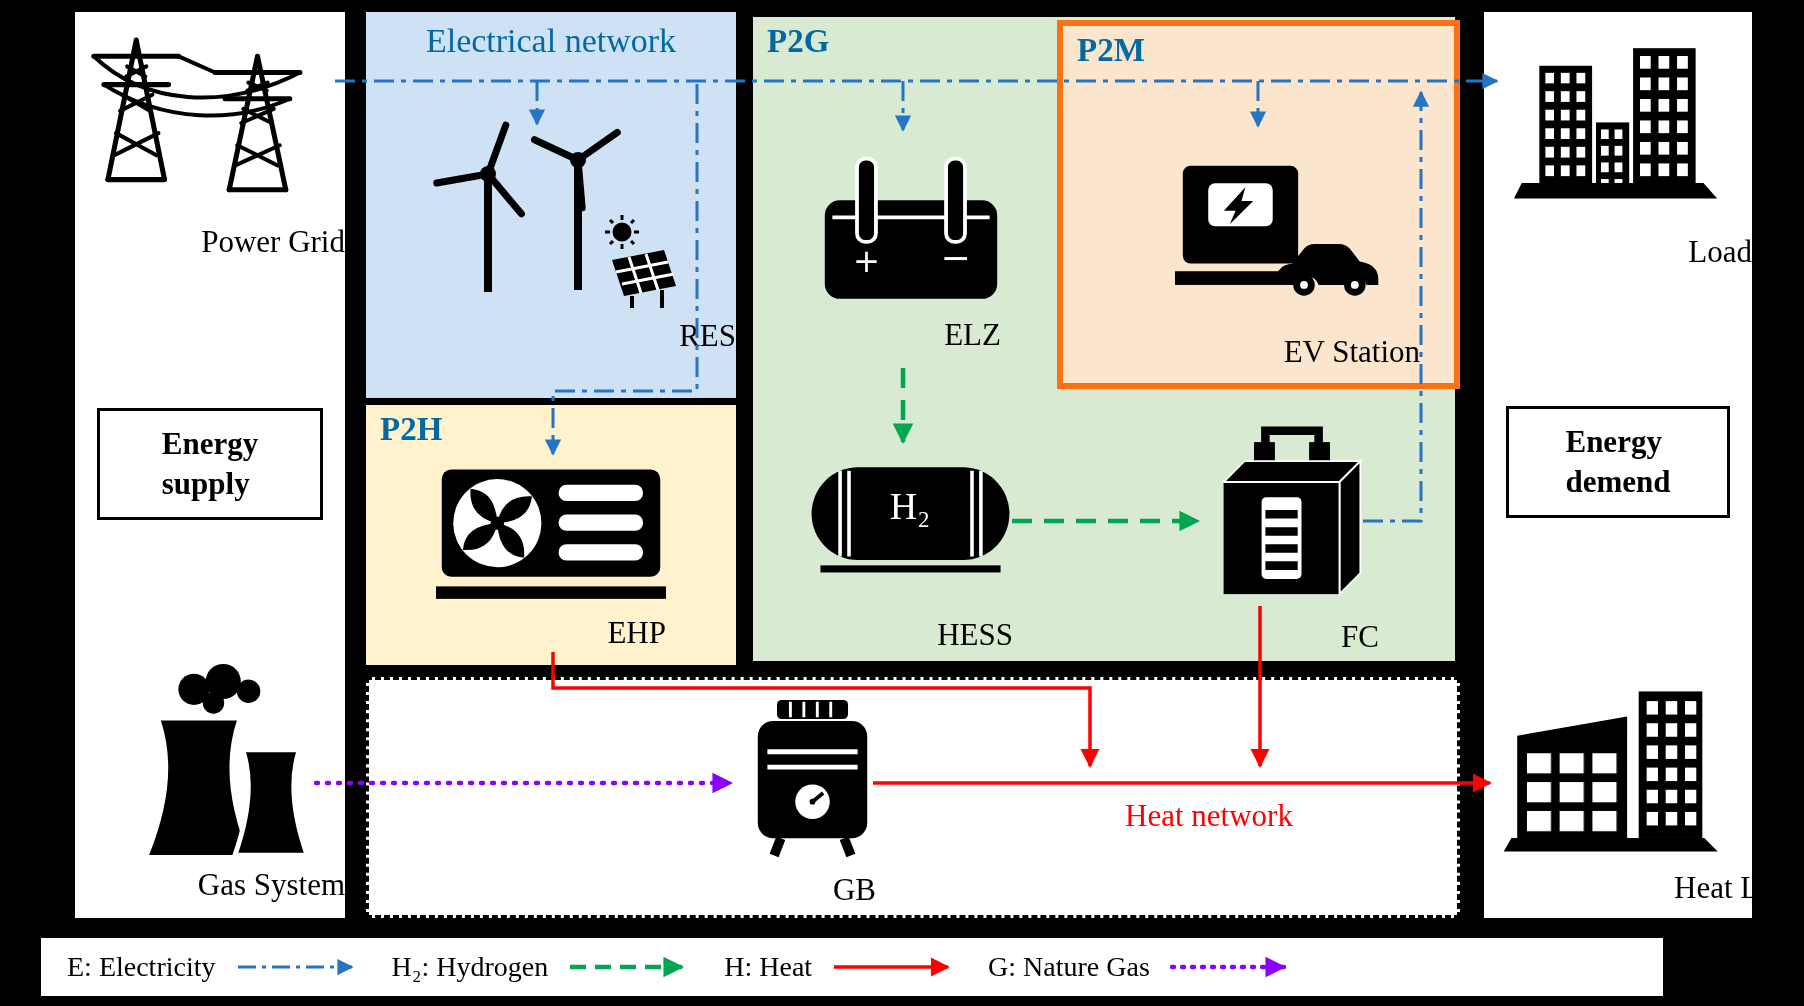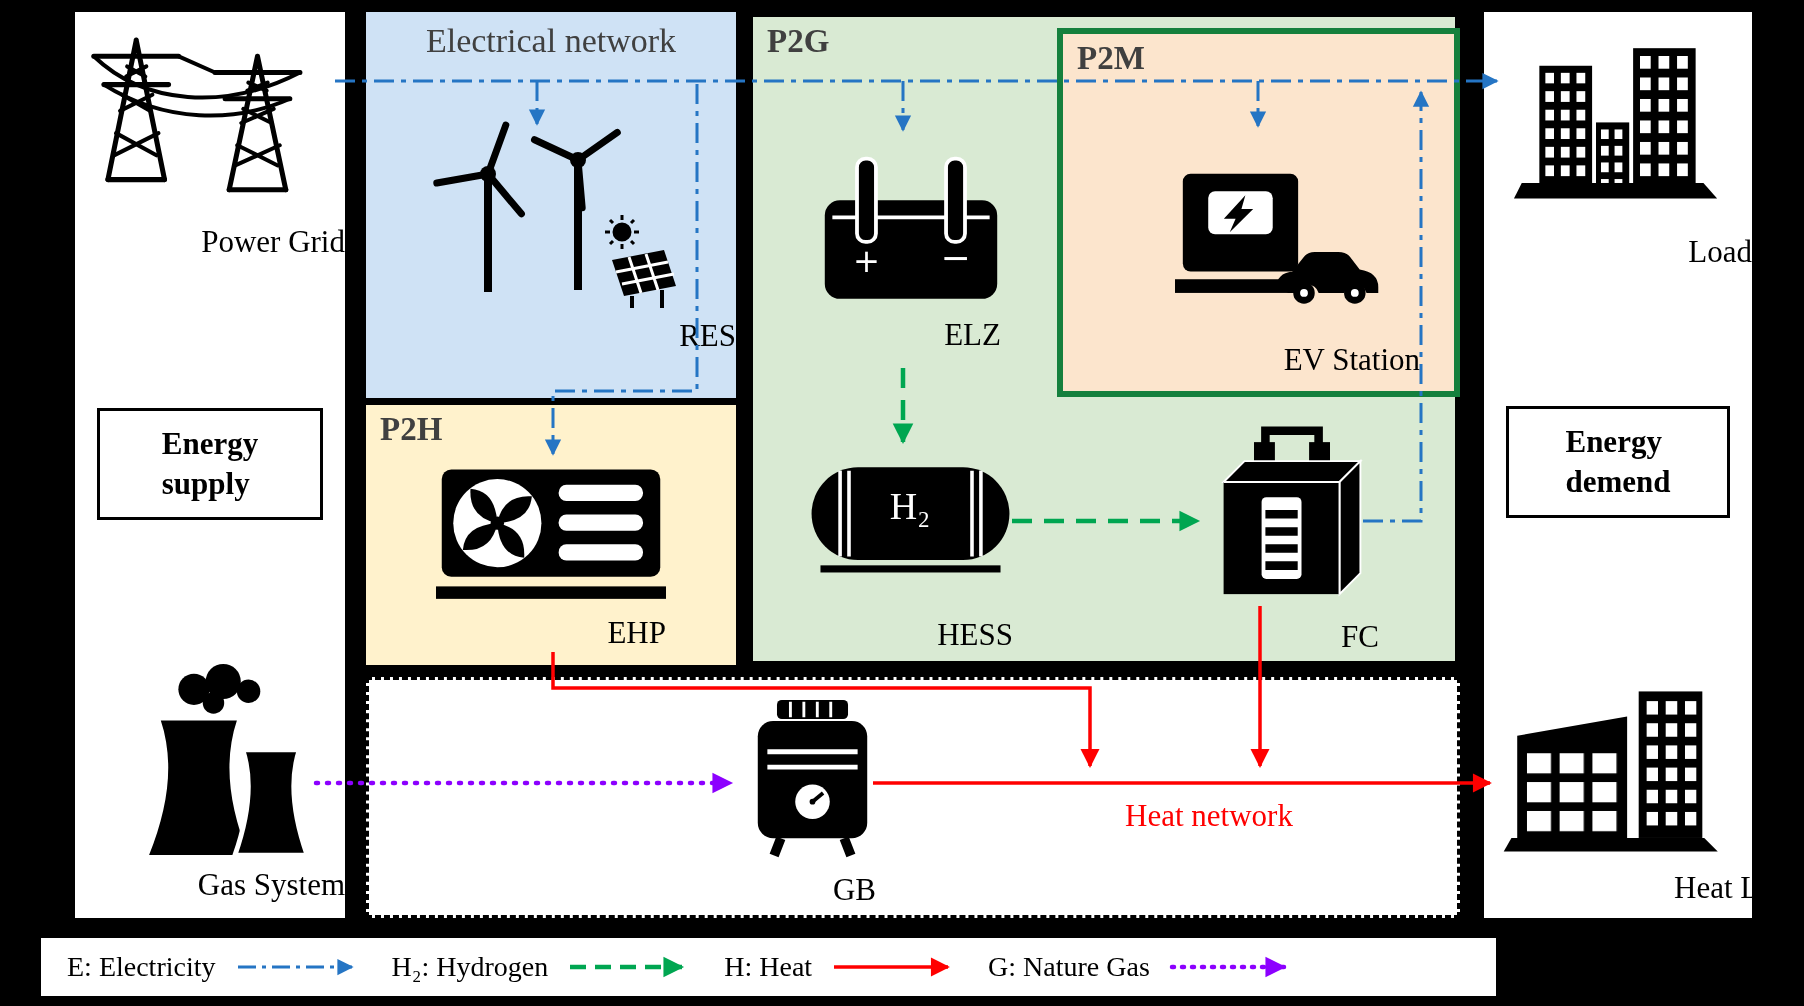--- a/index.html
+++ b/index.html
@@ -2,29 +2,29 @@
 <html><head>
 <meta charset="utf-8">
 <style>
   *{margin:0;padding:0;box-sizing:border-box}
   html,body{background:#000}
   body{font-family:"Liberation Serif","DejaVu Serif",serif;color:#000}
   #canvas{position:relative;width:1804px;height:1006px;background:#000;overflow:hidden}
   .panel{position:absolute}
   .white{background:#fff}
   .node-label{position:absolute;font-size:31px;line-height:1.15;text-align:right;color:#000}
-  .blue-title{color:#404040}
+  .blue-title{color:#0369a1}
   .panel-heading{position:absolute;top:10px;left:0;width:100%;text-align:center;font-size:34px}
   .corner-title{position:absolute;top:6px;left:14px;font-size:33px;font-weight:bold}
   .side-box{position:absolute;border:3px solid #000;background:#fff;display:flex;align-items:center;justify-content:center;text-align:left}
   .side-box span{font-size:31px;font-weight:bold;line-height:1.3;white-space:pre-line}
   .red-label{position:absolute;color:#ff0000;font-size:31px;text-align:center}
   .tank-text{position:absolute;color:#fff;font-size:38px;text-align:center;line-height:1}
   #overlay{position:absolute;left:0;top:0;z-index:10;pointer-events:none}
-  #legend{position:absolute;left:41px;top:938px;width:1455px;height:58px;background:#fff;
+  #legend{position:absolute;left:41px;top:938px;width:1622px;height:58px;background:#fff;
           display:flex;align-items:center;padding:0 26px;gap:18px}
   #legend .ltext{font-size:28px;white-space:nowrap}
   #legend svg{flex:0 0 auto}
   .iconbox{position:absolute}
   .iconbox svg{width:100%;height:100%;display:block}
 </style>
 </head>
 <body>
 
 <svg width="0" height="0" style="position:absolute" aria-hidden="true">
@@ -180,21 +180,21 @@
         <rect x="8" y="62" width="122" height="118" fill="#000"></rect>
         <line x1="8" y1="62" x2="130" y2="62" stroke="#fff" stroke-width="2"></line>
         <line x1="130" y1="62" x2="130" y2="180" stroke="#fff" stroke-width="2"></line>
         <rect x="48" y="78" width="42" height="86" rx="5" fill="#fff"></rect>
         <path d="M52,96 H86 M52,114 H86 M52,132 H86 M52,150 H86" stroke="#000" stroke-width="9"></path>
       </svg>
     </div>
     <div class="node-label" style="left:474px;top:602px;width:152px">FC</div>
   </div>
 
-  <div class="panel" style="left:1057px;top:28px;width:403px;height:369px;background:#fce5cd;border:6px solid #15803d">
+  <div class="panel" style="left:1057px;top:20px;width:403px;height:369px;background:#fce5cd;border:6px solid #f97316">
     <div class="corner-title blue-title">P2M</div>
     <div class="iconbox" style="left:112px;top:130px;width:215px;height:165px">
       <svg viewBox="0 0 220 165">
         <rect x="8" y="8" width="118" height="100" rx="8" fill="#000"></rect>
         <rect x="34" y="26" width="66" height="44" rx="7" fill="#fff"></rect>
         <polygon points="72,30 50,54 62,54 56,68 80,44 68,44" fill="#000"></polygon>
         <rect x="0" y="116" width="134" height="14" fill="#000"></rect>
         <g transform="translate(100,78)">
           <path d="M4,46 q0,-14 16,-16 l12,-15 q4,-5 11,-5 h24 q8,0 12,5 l10,13 q19,3 19,18 v6 h-12 a12,12 0 0,0 -23,0 h-26 a12,12 0 0,0 -23,0 h-8 z" fill="#000"></path>
           <circle cx="32" cy="52" r="11" fill="#000"></circle>

